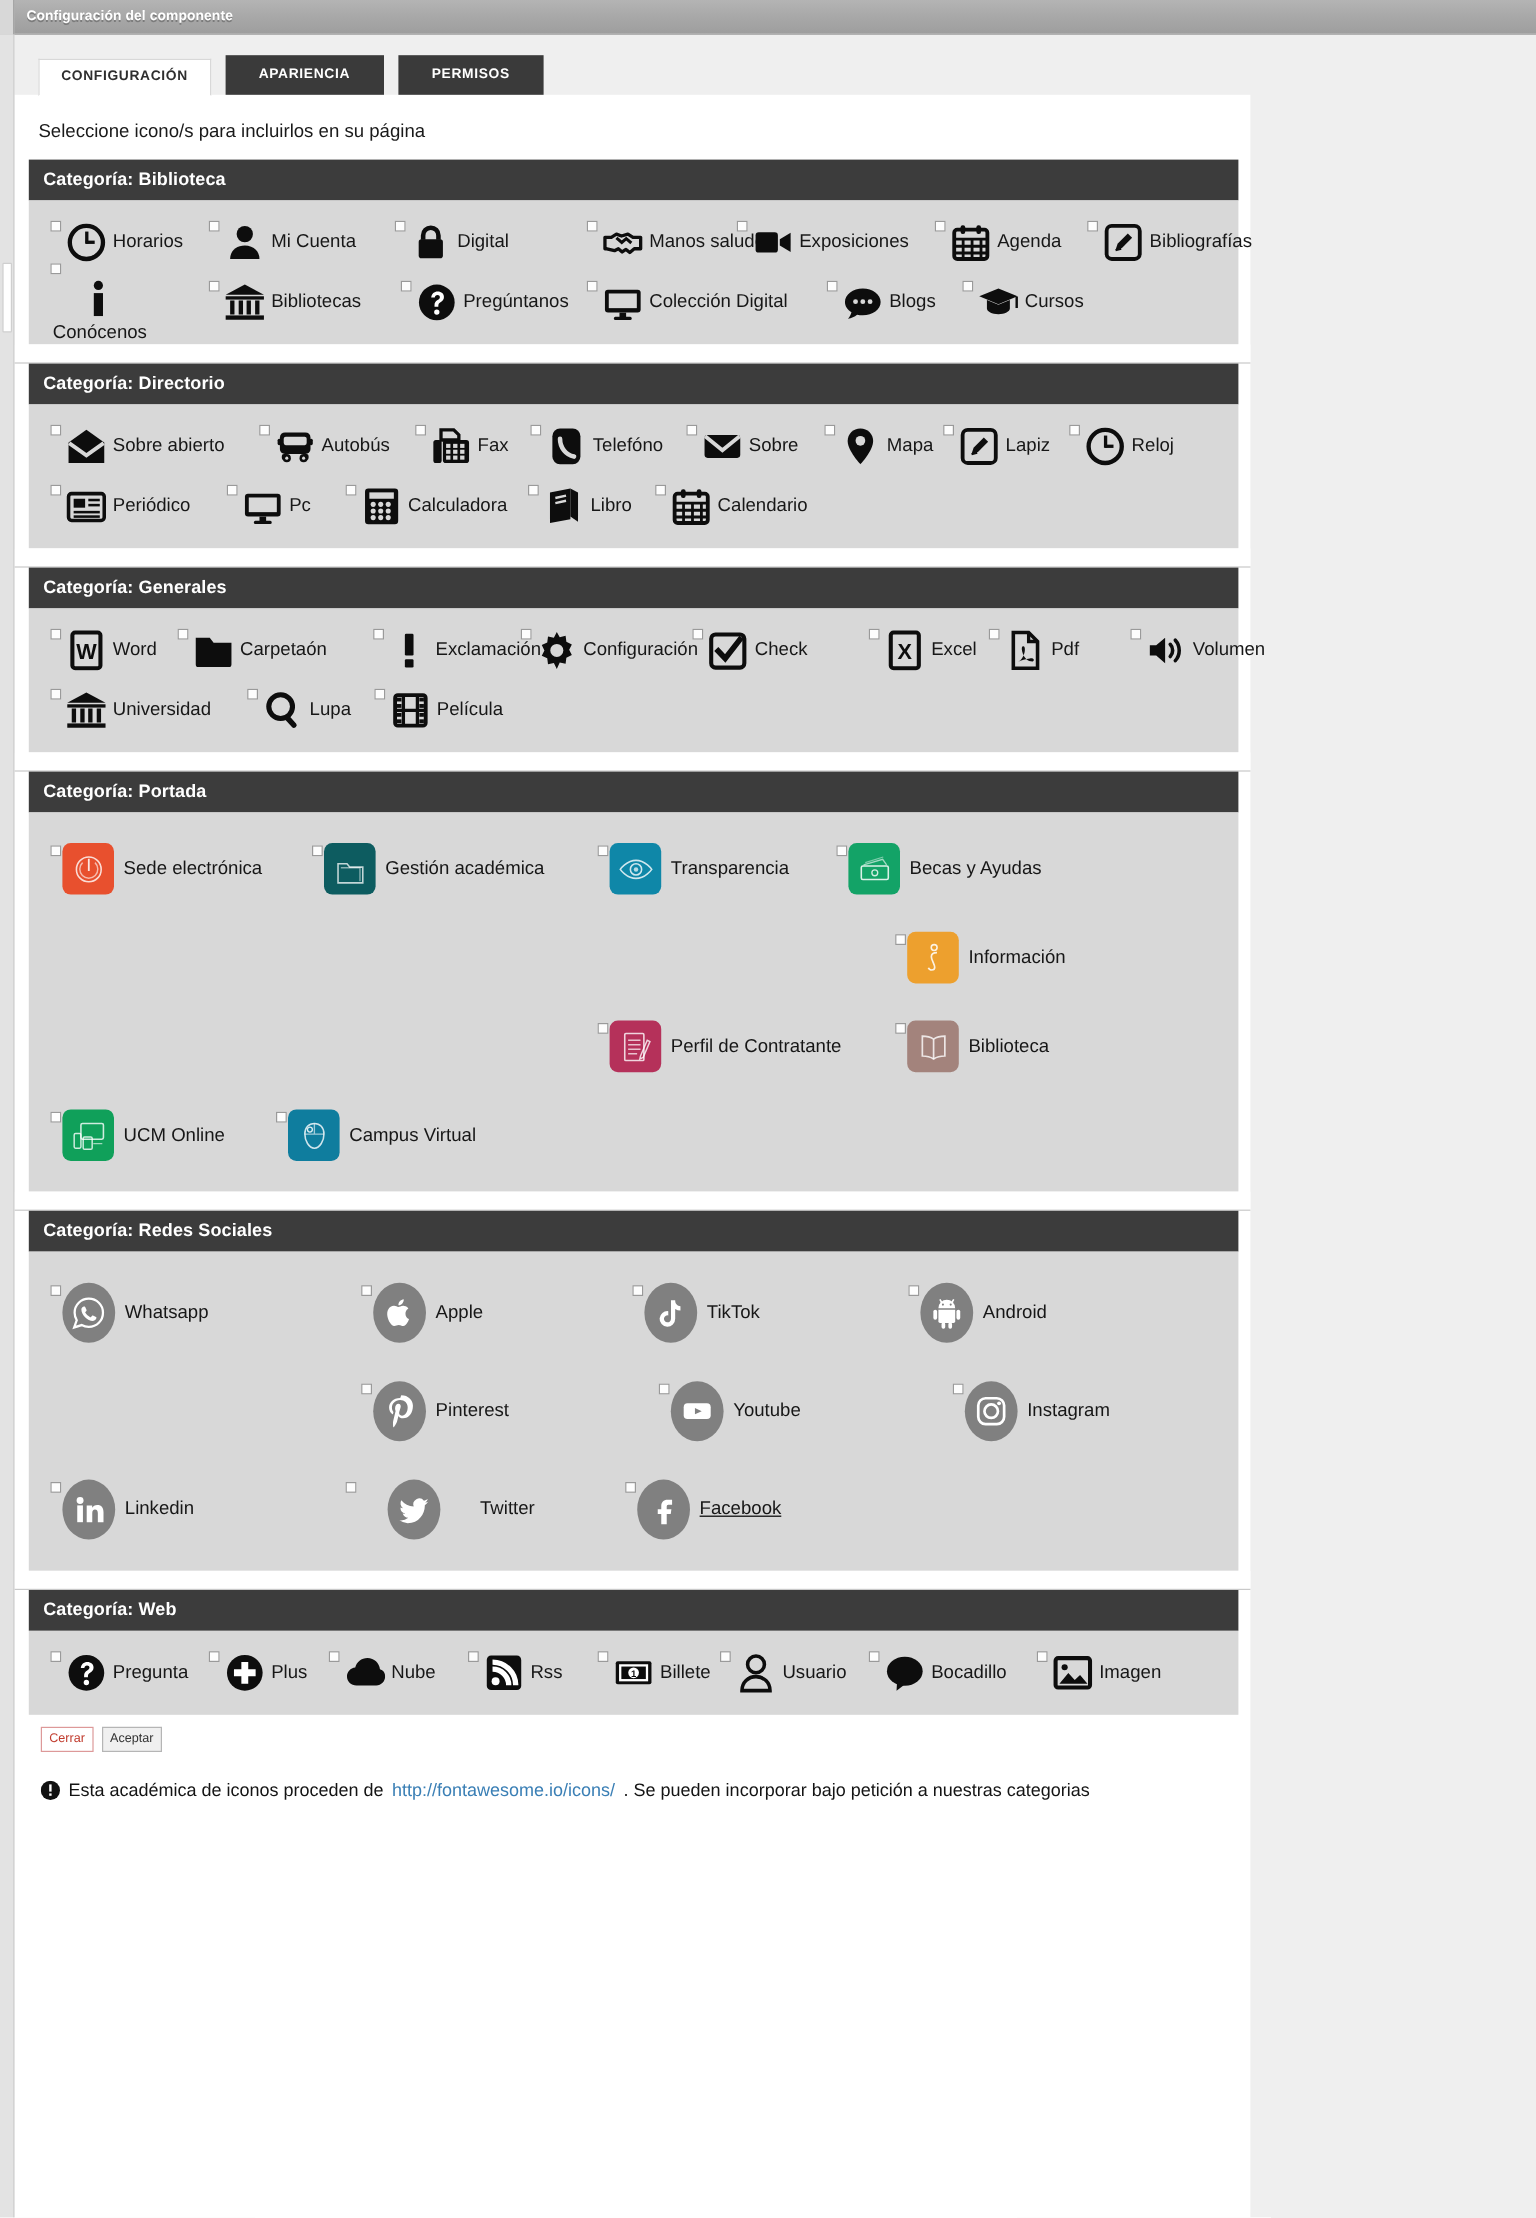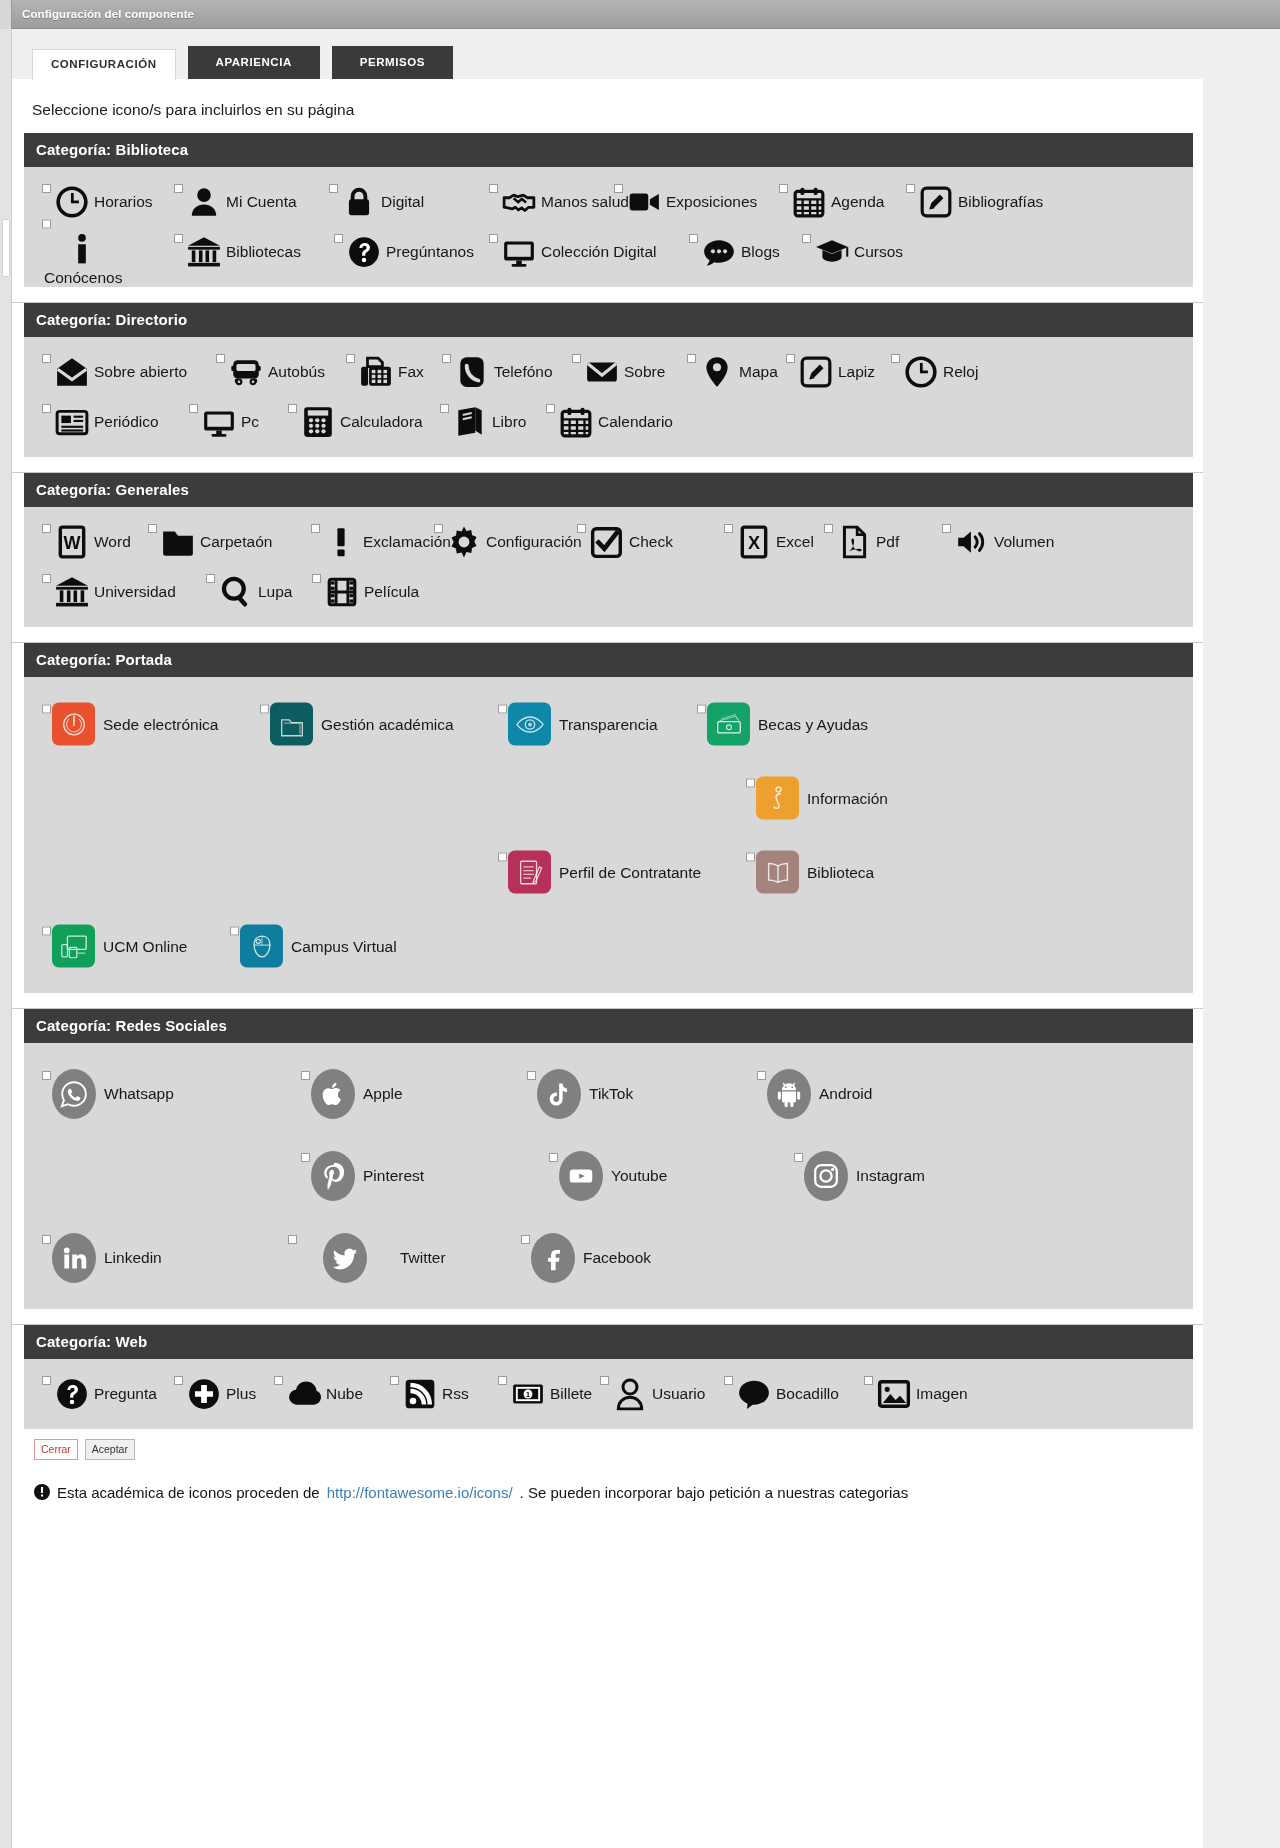--- a/index.html
+++ b/index.html
@@ -61,21 +61,21 @@
     background:#ffffff; color:#2e2e2e;
     border-top:1px solid #d8d8d8; border-left:1px solid #d8d8d8;
     border-right:1px solid #d8d8d8; border-bottom:1px solid #ffffff;
     position:relative; top:1px;
   }
   .tab.inactive{ background:#3a3a3a; color:#ffffff; padding:11px 28px; }
 
   
   #panel{
     background:#ffffff;
-    width:1191px;
+    width:1030px;
     min-height:1770px;
     padding:0 0 0 0;
   }
   #intro{
     font-size:15.5px; color:#1a1a1a;
     padding:22px 0 14px 20px;
   }
 
   .cat-block{ margin:0 10px 0 12px; }
   .cat-header{
@@ -864,21 +864,21 @@
               </div>
               <div class="cell" style="position: absolute; left: 264px; top: 50%; transform: translateY(-50%); gap: 25px;">
                 <span class="cb"></span>
                 <span class="badge">
                   <svg width="30" height="28" viewBox="0 0 32 32">
                     <path d="M30 8.3c-1 .5-2.1.8-3.3 1A5.8 5.8 0 0 0 29.2 6c-1.1.7-2.4 1.2-3.7 1.5A5.7 5.7 0 0 0 15.7 13a16.3 16.3 0 0 1-11.8-6 5.7 5.7 0 0 0 1.8 7.7c-.9 0-1.8-.3-2.6-.7a5.7 5.7 0 0 0 4.6 5.7c-.8.2-1.7.2-2.5.1a5.8 5.8 0 0 0 5.4 4 11.5 11.5 0 0 1-8.5 2.4A16.2 16.2 0 0 0 10 29c10.5 0 16.3-8.8 16.3-16.4v-.8c1.2-.8 2.2-1.9 3-3z" fill="#fff"></path>
                   </svg>
                 </span>
                 <span class="lb" style="margin-left: 8px;">Twitter</span>
               </div>
-              <div class="cell" style="position: absolute; left: 497px; top: 50%; transform: translateY(-50%);">
+              <div class="cell" style="position: absolute; left: 497px; top: 50%; transform: translateY(-50%); text-decoration: underline;">
                 <span class="cb"></span>
                 <span class="badge">
                   <svg width="26" height="30" viewBox="0 0 32 32">
                     <path d="M20.7 10.9h4V6h-4.5c-4.4 0-6.6 2.7-6.6 6.6v3.1H10v4.9h3.6V31h5.6V20.6h4.1l.7-4.9h-4.8v-2.6c0-1.4.6-2.2 1.5-2.2z" fill="#fff"></path>
                   </svg>
                 </span>
                 <span class="lb" style="margin-left: 8px;">Facebook</span>
               </div>
             </div>
           </div>

